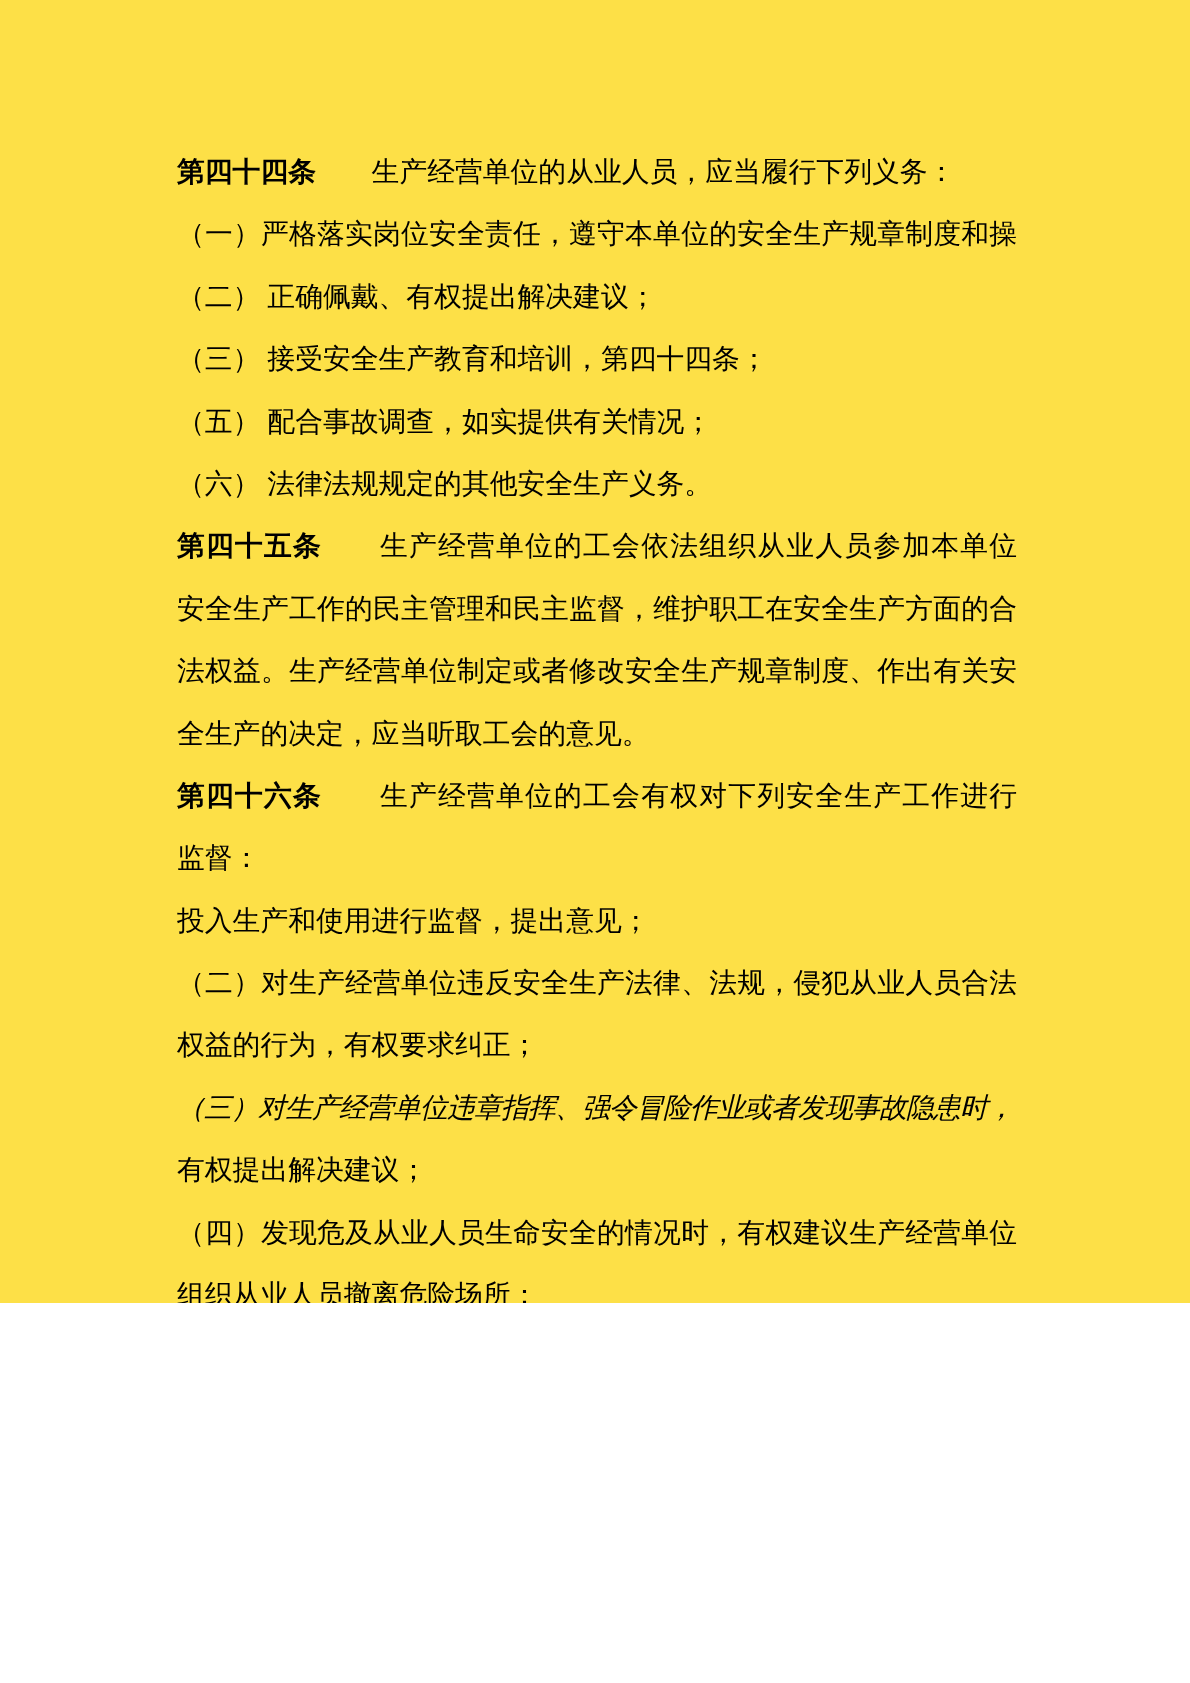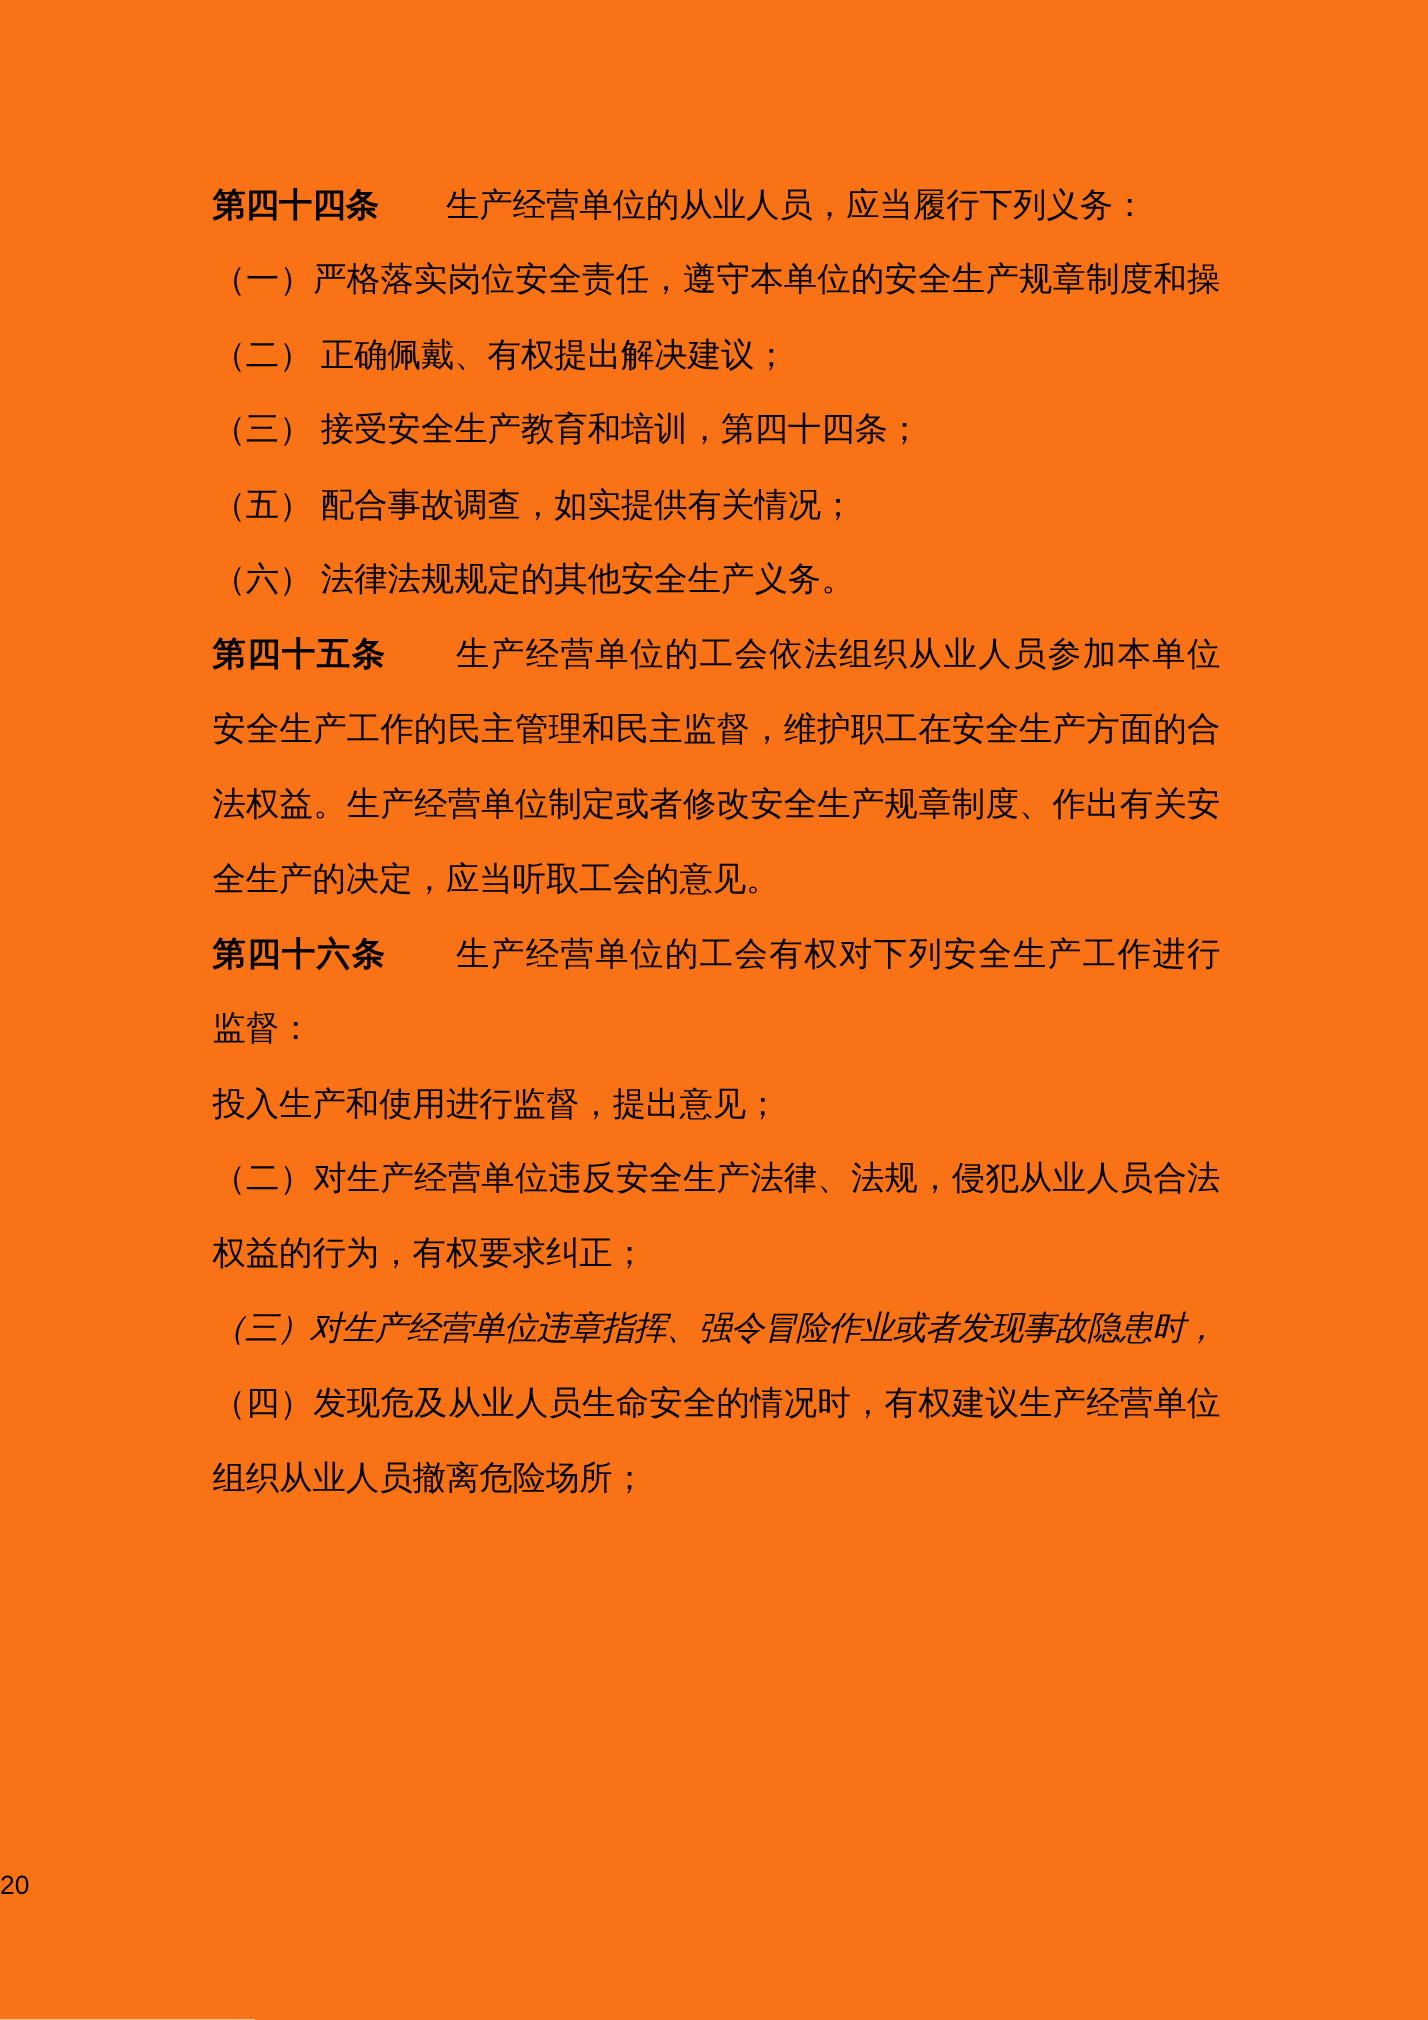--- a/index.html
+++ b/index.html
@@ -3,23 +3,23 @@
 <meta charset="utf-8">
 <style>
   html, body {
     margin: 0;
     padding: 0;
     background: #ffffff;
   }
   .page {
     position: relative;
     width: 1190px;
-    height: 1683px;
+    height: 1303px;
     margin: 0 auto;
-    background: #f97316;
+    background: #fde047;
     color: #000000;
     font-family: "Liberation Serif", "DejaVu Serif", serif;
     overflow: hidden;
   }
   .doc-body {
     position: absolute;
     left: 177px;
     top: 141px;
     width: 840px;
   }
@@ -66,17 +66,18 @@
       <div class="line fill"><span class="article-no">第四十五条</span><span>　　生产经营单位的工会依法组织从业人员参加本单位</span></div>
       <div class="line fill"><span>安全生产工作的民主管理和民主监督，维护职工在安全生产方面的合</span></div>
       <div class="line fill"><span>法权益。生产经营单位制定或者修改安全生产规章制度、作出有关安</span></div>
       <div class="line"><span>全生产的决定，应当听取工会的意见。</span></div>
       <div class="line fill"><span class="article-no">第四十六条</span><span>　　生产经营单位的工会有权对下列安全生产工作进行</span></div>
       <div class="line"><span>监督：</span></div>
       <div class="line"><span>投入生产和使用进行监督，提出意见；</span></div>
       <div class="line fill"><span>（二）对生产经营单位违反安全生产法律、法规，侵犯从业人员合法</span></div>
       <div class="line"><span>权益的行为，有权要求纠正；</span></div>
       <div class="line tight"><span>（三）对生产经营单位违章指挥、强令冒险作业或者发现事故隐患时，</span></div>
+      <div class="line"><span>有权提出解决建议；</span></div>
       <div class="line fill"><span>（四）发现危及从业人员生命安全的情况时，有权建议生产经营单位</span></div>
       <div class="line"><span>组织从业人员撤离危险场所；</span></div>
     </div>
   <div class="footer-pagenum">20</div>
 </div>
 
 </body></html>

